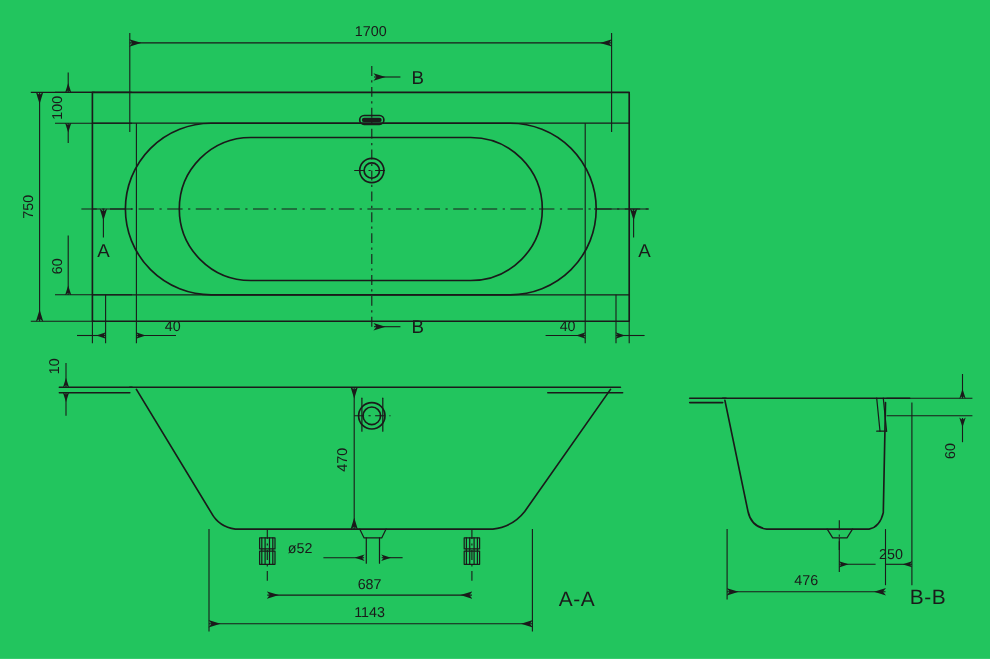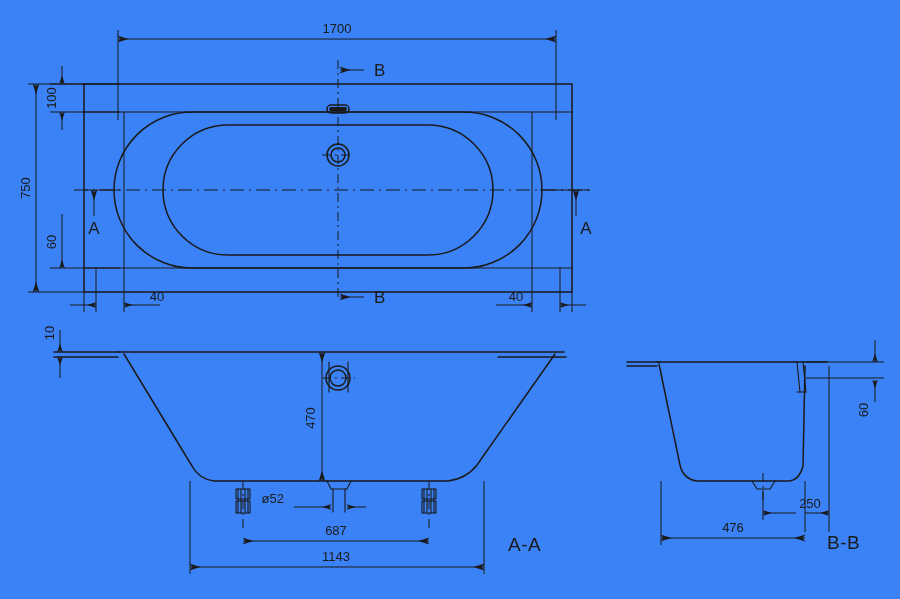--- a/index.html
+++ b/index.html
@@ -8,21 +8,21 @@
     padding: 0;
     background: #ffffff;
   }
   body {
     font-family: "Liberation Sans", sans-serif;
   }
   #drawing-root {
     position: relative;
     width: 900px;
     height: 599px;
-    background: #3b82f6;
+    background: #22c55e;
     overflow: hidden;
   }
   #drawing-svg {
     display: block;
     width: 900px;
     height: 599px;
   }
   .obj      { fill: none; stroke: #1a1a1a; stroke-width: 1.5; stroke-linejoin: round; stroke-linecap: round; }
   .obj-thin { fill: none; stroke: #1a1a1a; stroke-width: 1.1; stroke-linejoin: round; stroke-linecap: round; }
   .dim      { fill: none; stroke: #1a1a1a; stroke-width: 1.0; }

